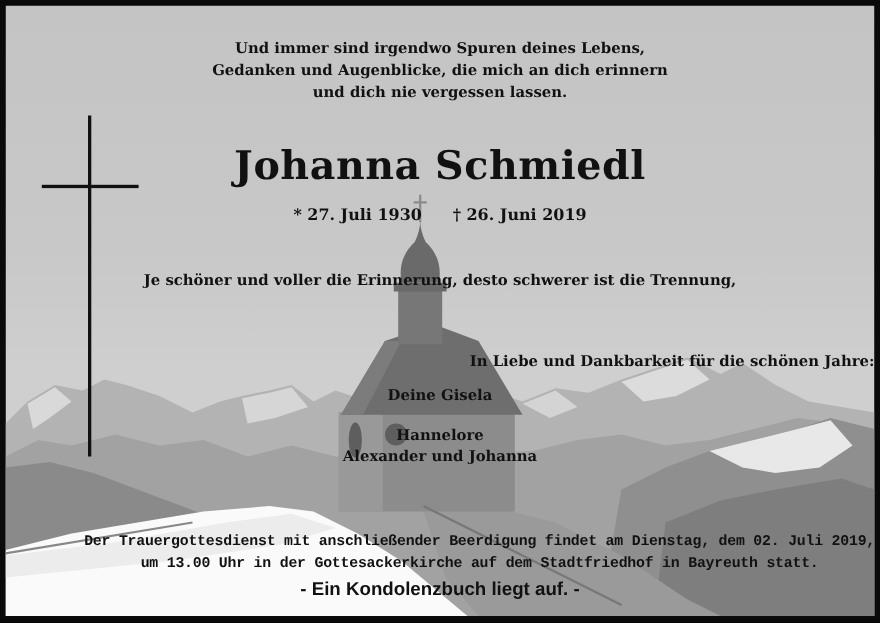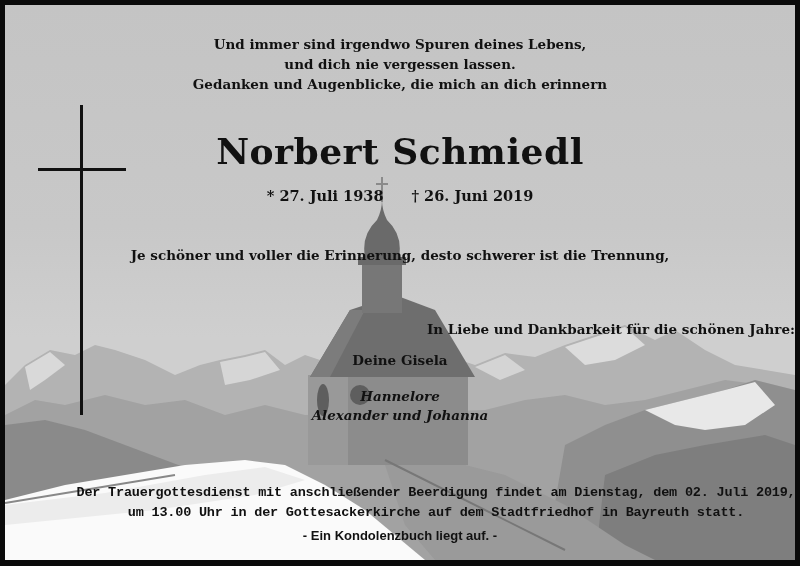--- a/index.html
+++ b/index.html
@@ -14,25 +14,25 @@
   }
   .bg { position: absolute; left: 0; top: 0; width: 790px; height: 555px; }
   .txt { position: absolute; left: 0; width: 790px; text-align: center; font-weight: bold; }
   .verse { top: 29px; font-size: 13.5px; line-height: 20px; }
   .name { top: 124px; font-size: 36px; line-height: 44px; letter-spacing: 0.5px; }
   .dates { top: 181px; font-size: 14.5px; line-height: 20px; }
   .dates .gap { display: inline-block; width: 28px; }
   .quote { top: 240px; font-size: 13.5px; line-height: 20px; }
   .thanks { top: 314px; font-size: 13.5px; line-height: 20px; text-align: right; }
   .gisela { top: 345px; font-size: 13.5px; line-height: 20px; }
-  .family { top: 382px; font-size: 13.5px; line-height: 19px; font-style: italic; }
+  .family { top: 382px; font-size: 13.5px; line-height: 19px; }
   .relatives { top: 425px; font-size: 13.5px; line-height: 20px; }
   .funeral { top: 478px; font-size: 13.5px; line-height: 20px;
     font-family: Liberation Mono, monospace; font-stretch: condensed; letter-spacing: -0.2px; margin-left: 36px; }
-  .condolence { top: 521px; font-size: 13px; line-height: 20px;
+  .condolence { top: 521px; font-size: 17px; line-height: 20px;
     font-family: "Liberation Sans", "DejaVu Sans", sans-serif; }
   .cross-v { position: absolute; left: 75px; top: 100px; width: 3px; height: 310px; background: #111; }
   .cross-h { position: absolute; left: 33px; top: 163px; width: 88px; height: 3px; background: #111; }
 </style>
 </head>
 <body>
 
 <div class="card">
 
   <svg class="bg" viewBox="0 0 790 555" preserveAspectRatio="none">
@@ -73,28 +73,28 @@
 
     <line x1="380" y1="455" x2="560" y2="545" stroke="#777" stroke-width="2"></line>
     <line x1="0" y1="498" x2="170" y2="470" stroke="#888" stroke-width="2"></line>
   </svg>
 
   <div class="cross-v"></div>
   <div class="cross-h"></div>
 
   <div class="txt verse">
     <div>Und immer sind irgendwo Spuren deines Lebens,</div>
+    <div>Gedanken und Augenblicke, die mich an dich erinnern</div>
     <div>und dich nie vergessen lassen.</div>
-    <div>Gedanken und Augenblicke, die mich an dich erinnern</div>
   </div>
 
-  <div class="txt name">Norbert Schmiedl</div>
+  <div class="txt name">Johanna Schmiedl</div>
 
   <div class="txt dates">
-    <span>* 27. Juli 1938</span><span class="gap"></span><span>† 26. Juni 2019</span>
+    <span>* 27. Juli 1930</span><span class="gap"></span><span>† 26. Juni 2019</span>
   </div>
 
   <div class="txt quote">
     <div>Je schöner und voller die Erinnerung, desto schwerer ist die Trennung,</div>
   </div>
 
   <div class="txt thanks">In Liebe und Dankbarkeit für die schönen Jahre:</div>
   <div class="txt gisela">Deine Gisela</div>
 
   <div class="txt family">

